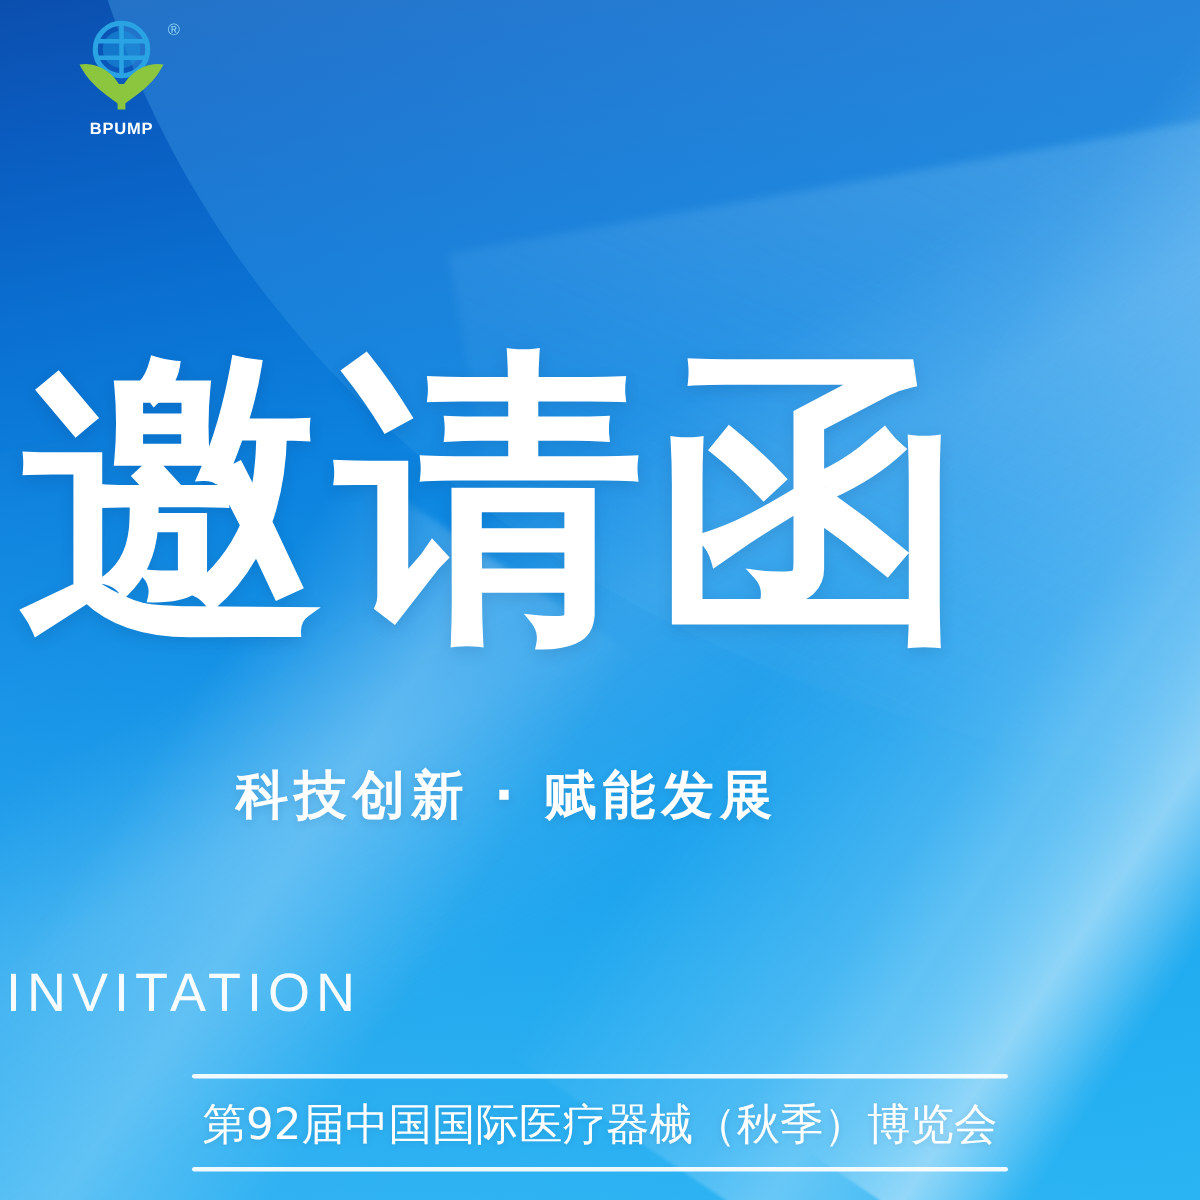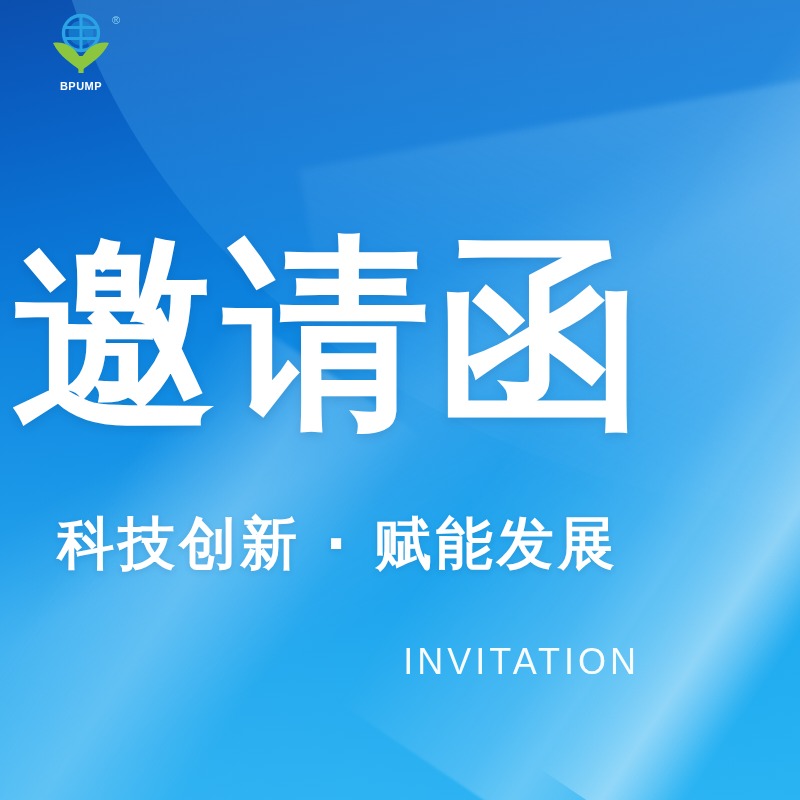--- a/index.html
+++ b/index.html
@@ -134,34 +134,34 @@
     text-shadow:0 3px 10px rgba(0,40,90,.13);
   }
 
   
   #subtitle {
     position:absolute;
     top:512px; left:0; width:672px;
     text-align:center;
     z-index:5;
     color:#ffffff;
-    font-size:57px;
+    font-size:35px;
     line-height:1.1;
     font-weight:bold;
     letter-spacing:4px;
     text-indent:4px;
     font-family:"DejaVu Sans","Liberation Sans",sans-serif;
     text-shadow:0 2px 6px rgba(0,40,90,.12);
   }
 
   
   #invitation {
     position:absolute;
     top:644px; left:0; width:640px;
-    text-align:right;
+    text-align:left;
     z-index:5;
     color:#ffffff;
     font-size:36px;
     line-height:1;
     font-weight:normal;
     letter-spacing:4px;
     text-indent:4px;
     opacity:.97;
   }
 
@@ -225,14 +225,19 @@
     </div>
 
   </div>
 
   <div id="title-main">邀请函</div>
 
   <div id="subtitle">科技创新 · 赋能发展</div>
 
   <div id="invitation">INVITATION</div>
 
+  <div id="footer">
+    <div class="rule"></div>
+    <div id="footer-text">第92届中国国际医疗器械（秋季）博览会</div>
+    <div class="rule"></div>
+  </div>
 
 </div>
 
 </body></html>

